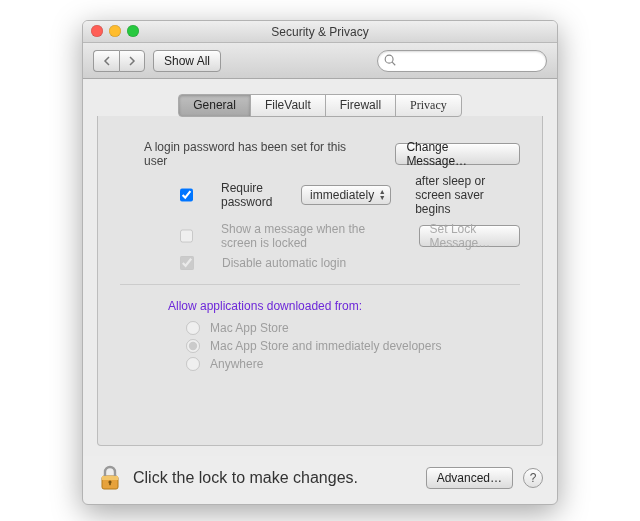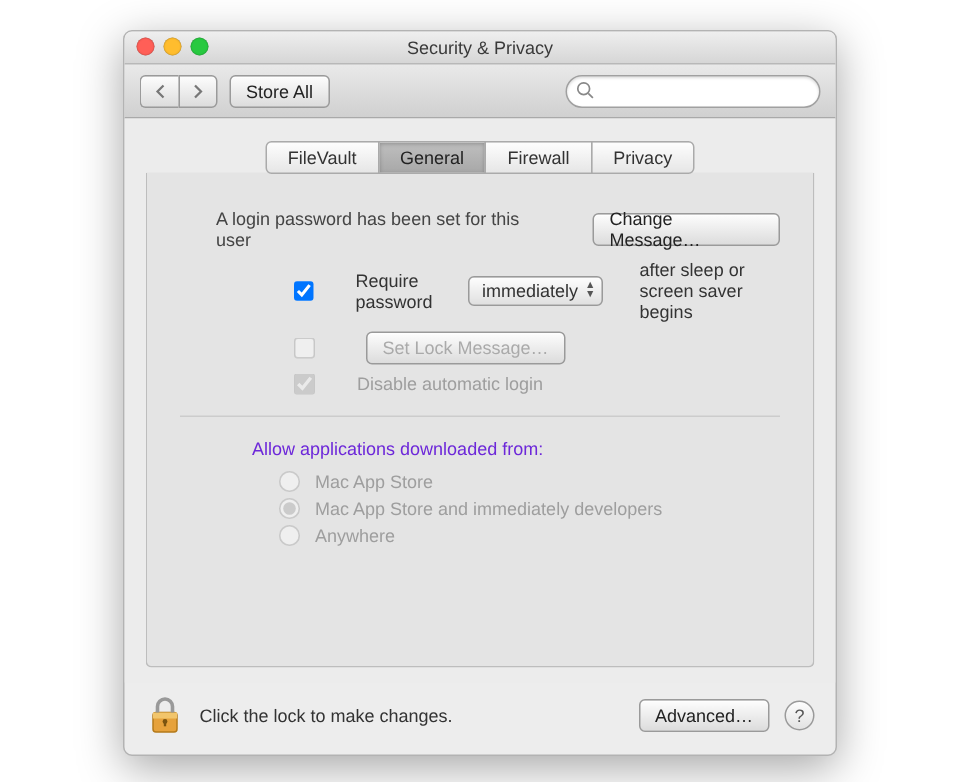--- a/index.html
+++ b/index.html
@@ -129,35 +129,35 @@
   }
   .tab {
     padding: 3px 14px;
     border: 1px solid #aaa;
     background: linear-gradient(#fdfdfd, #e6e6e6);
     font-size: 12px;
     color: #333;
     margin-left: -1px;
   }
   .tab:first-child { border-radius: 4px 0 0 4px; margin-left: 0; }
-  .tab:last-child { border-radius: 0 4px 4px 0; }
+  .tab:last-child { border-radius: 0 4px 4px 0; font-family: Liberation Serif, serif; }
   .tab.active {
     background: linear-gradient(#bfbfbf, #a8a8a8);
     color: #222;
     box-shadow: inset 0 1px 3px rgba(0,0,0,0.25);
   }
 
   .row {
     display: flex;
     align-items: center;
     gap: 24px;
     margin: 6px 0;
   }
   .section1 { margin-left: 24px; color: #444; }
-  .indent { margin-left: 76px; }
+  .indent { margin-left: 60px; }
   .disabled { color: #9e9e9e; }
 
   input[type="checkbox"], input[type="radio"] {
     margin: 0 4px 0 0;
     width: 14px; height: 14px;
   }
 
   .select {
     display: inline-flex;
     align-items: center;
@@ -199,21 +199,21 @@
 
   .footer {
     display: flex;
     align-items: center;
     padding: 8px 14px 12px 14px;
     gap: 10px;
   }
   .lock {
     width: 26px; height: 28px;
   }
-  .footer-text { color: #333; font-size: 12px; }
+  .footer-text { color: #333; font-size: 16px; }
 
   .help {
     width: 20px; height: 20px;
     border-radius: 50%;
     border: 1px solid #9a9a9a;
     background: linear-gradient(#fdfdfd,#e2e2e2);
     display: flex; align-items: center; justify-content: center;
     font-size: 12px;
     color: #555;
   }
@@ -239,36 +239,36 @@
             <path d="M6 1 L2 5 L6 9" stroke="#777" stroke-width="1.5" fill="none"></path>
           </svg>
       </div>
       <div class="navbtn">
         <svg width="8" height="10" viewBox="0 0 8 10">
             <path d="M2 1 L6 5 L2 9" stroke="#777" stroke-width="1.5" fill="none"></path>
           </svg>
       </div>
     </div>
     <div class="mac-btn">
-      <span>Store All</span>
+      <span>Show All</span>
     </div>
     <div class="spacer"></div>
     <div class="searchwrap">
       <svg class="sicon" viewBox="0 0 16 16">
           <circle cx="7" cy="7" r="4.5" stroke="#888" stroke-width="1.3" fill="none"></circle>
           <line x1="10.5" y1="10.5" x2="14" y2="14" stroke="#888" stroke-width="1.3"></line>
         </svg>
       <input type="text" value="" style="">
     </div>
   </div>
 
   <div class="content">
     <div class="tabs">
+      <div class="tab active"><span>General</span></div>
       <div class="tab"><span>FileVault</span></div>
-      <div class="tab active"><span>General</span></div>
       <div class="tab"><span>Firewall</span></div>
       <div class="tab"><span>Privacy</span></div>
     </div>
 
     <div class="panel">
 
       <div class="row section1">
         <span>A login password has been set for this user</span>
         <div class="mac-btn" style="margin-left:6px">
           <span>Change Message…</span>
@@ -280,20 +280,21 @@
         <span>Require password</span>
         <div class="select">
           <span>immediately</span>
           <span class="arrows">▲<br>▼</span>
         </div>
         <span>after sleep or screen saver begins</span>
       </div>
 
       <div class="row indent disabled">
         <input type="checkbox" disabled="" style="">
+        <span>Show a message when the screen is locked</span>
         <div class="mac-btn disabled" style="margin-left:6px;color:#aaa">
           <span>Set Lock Message…</span>
         </div>
       </div>
 
       <div class="row indent disabled">
         <input type="checkbox" checked="" disabled="" style="">
         <span>Disable automatic login</span>
       </div>
 

